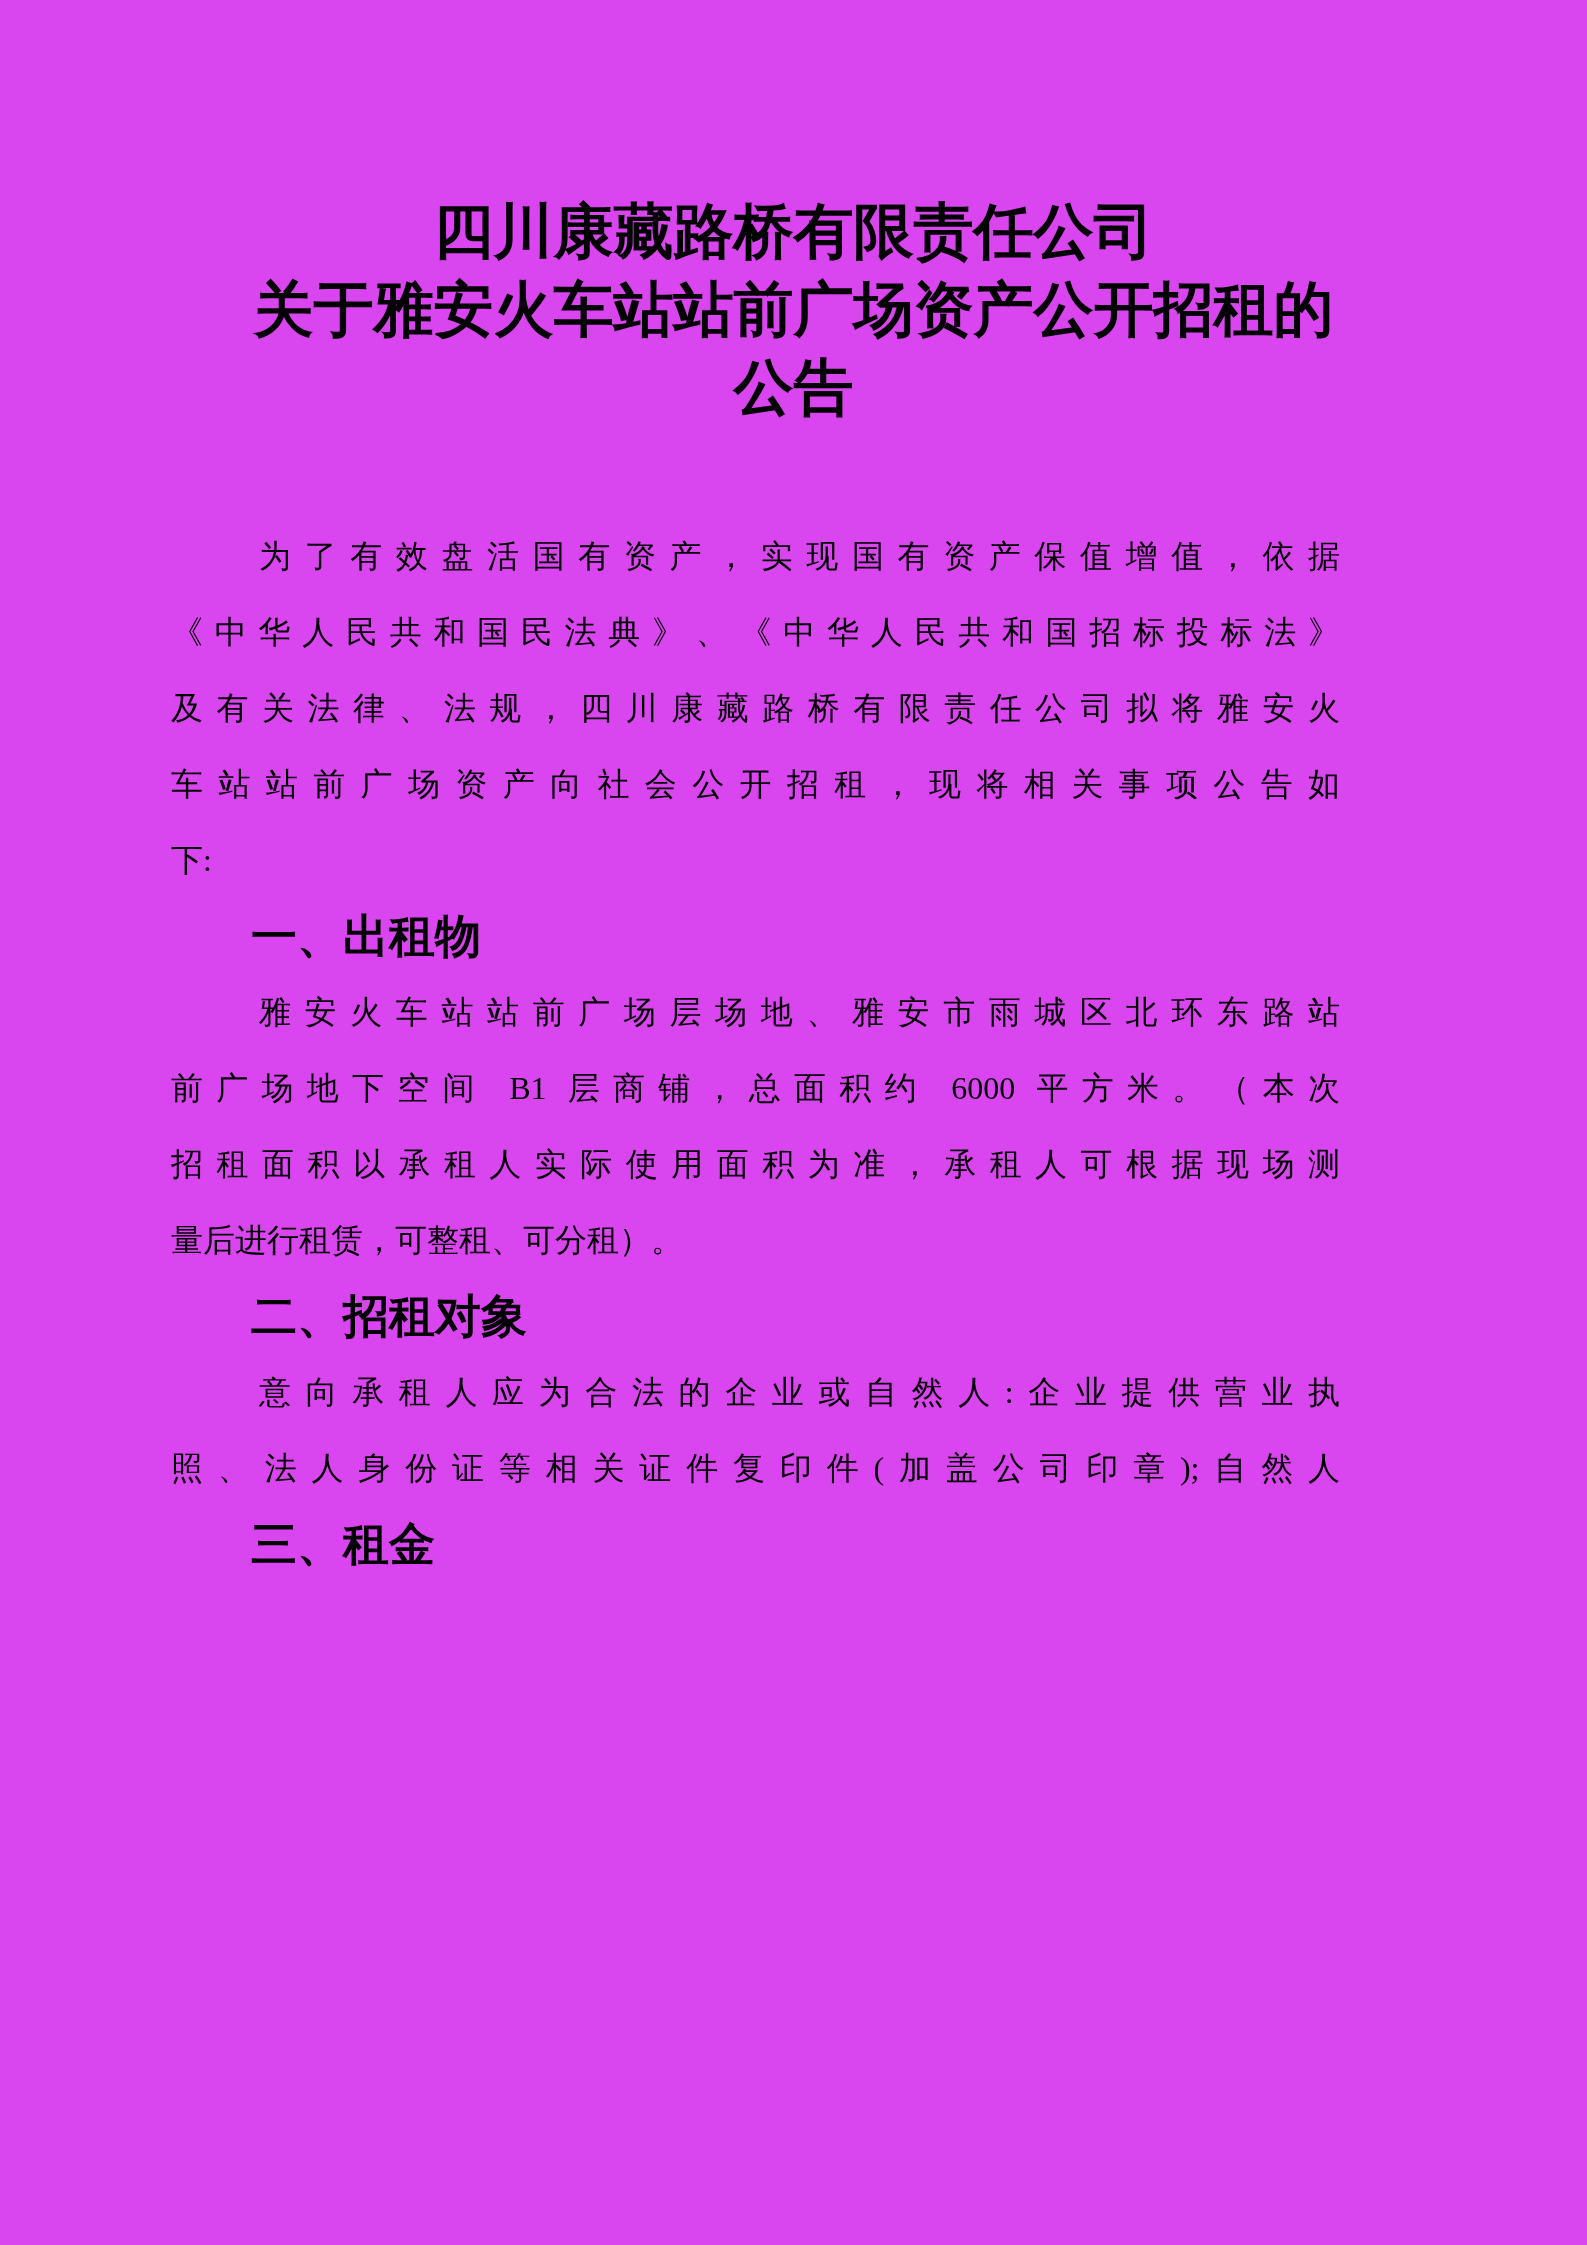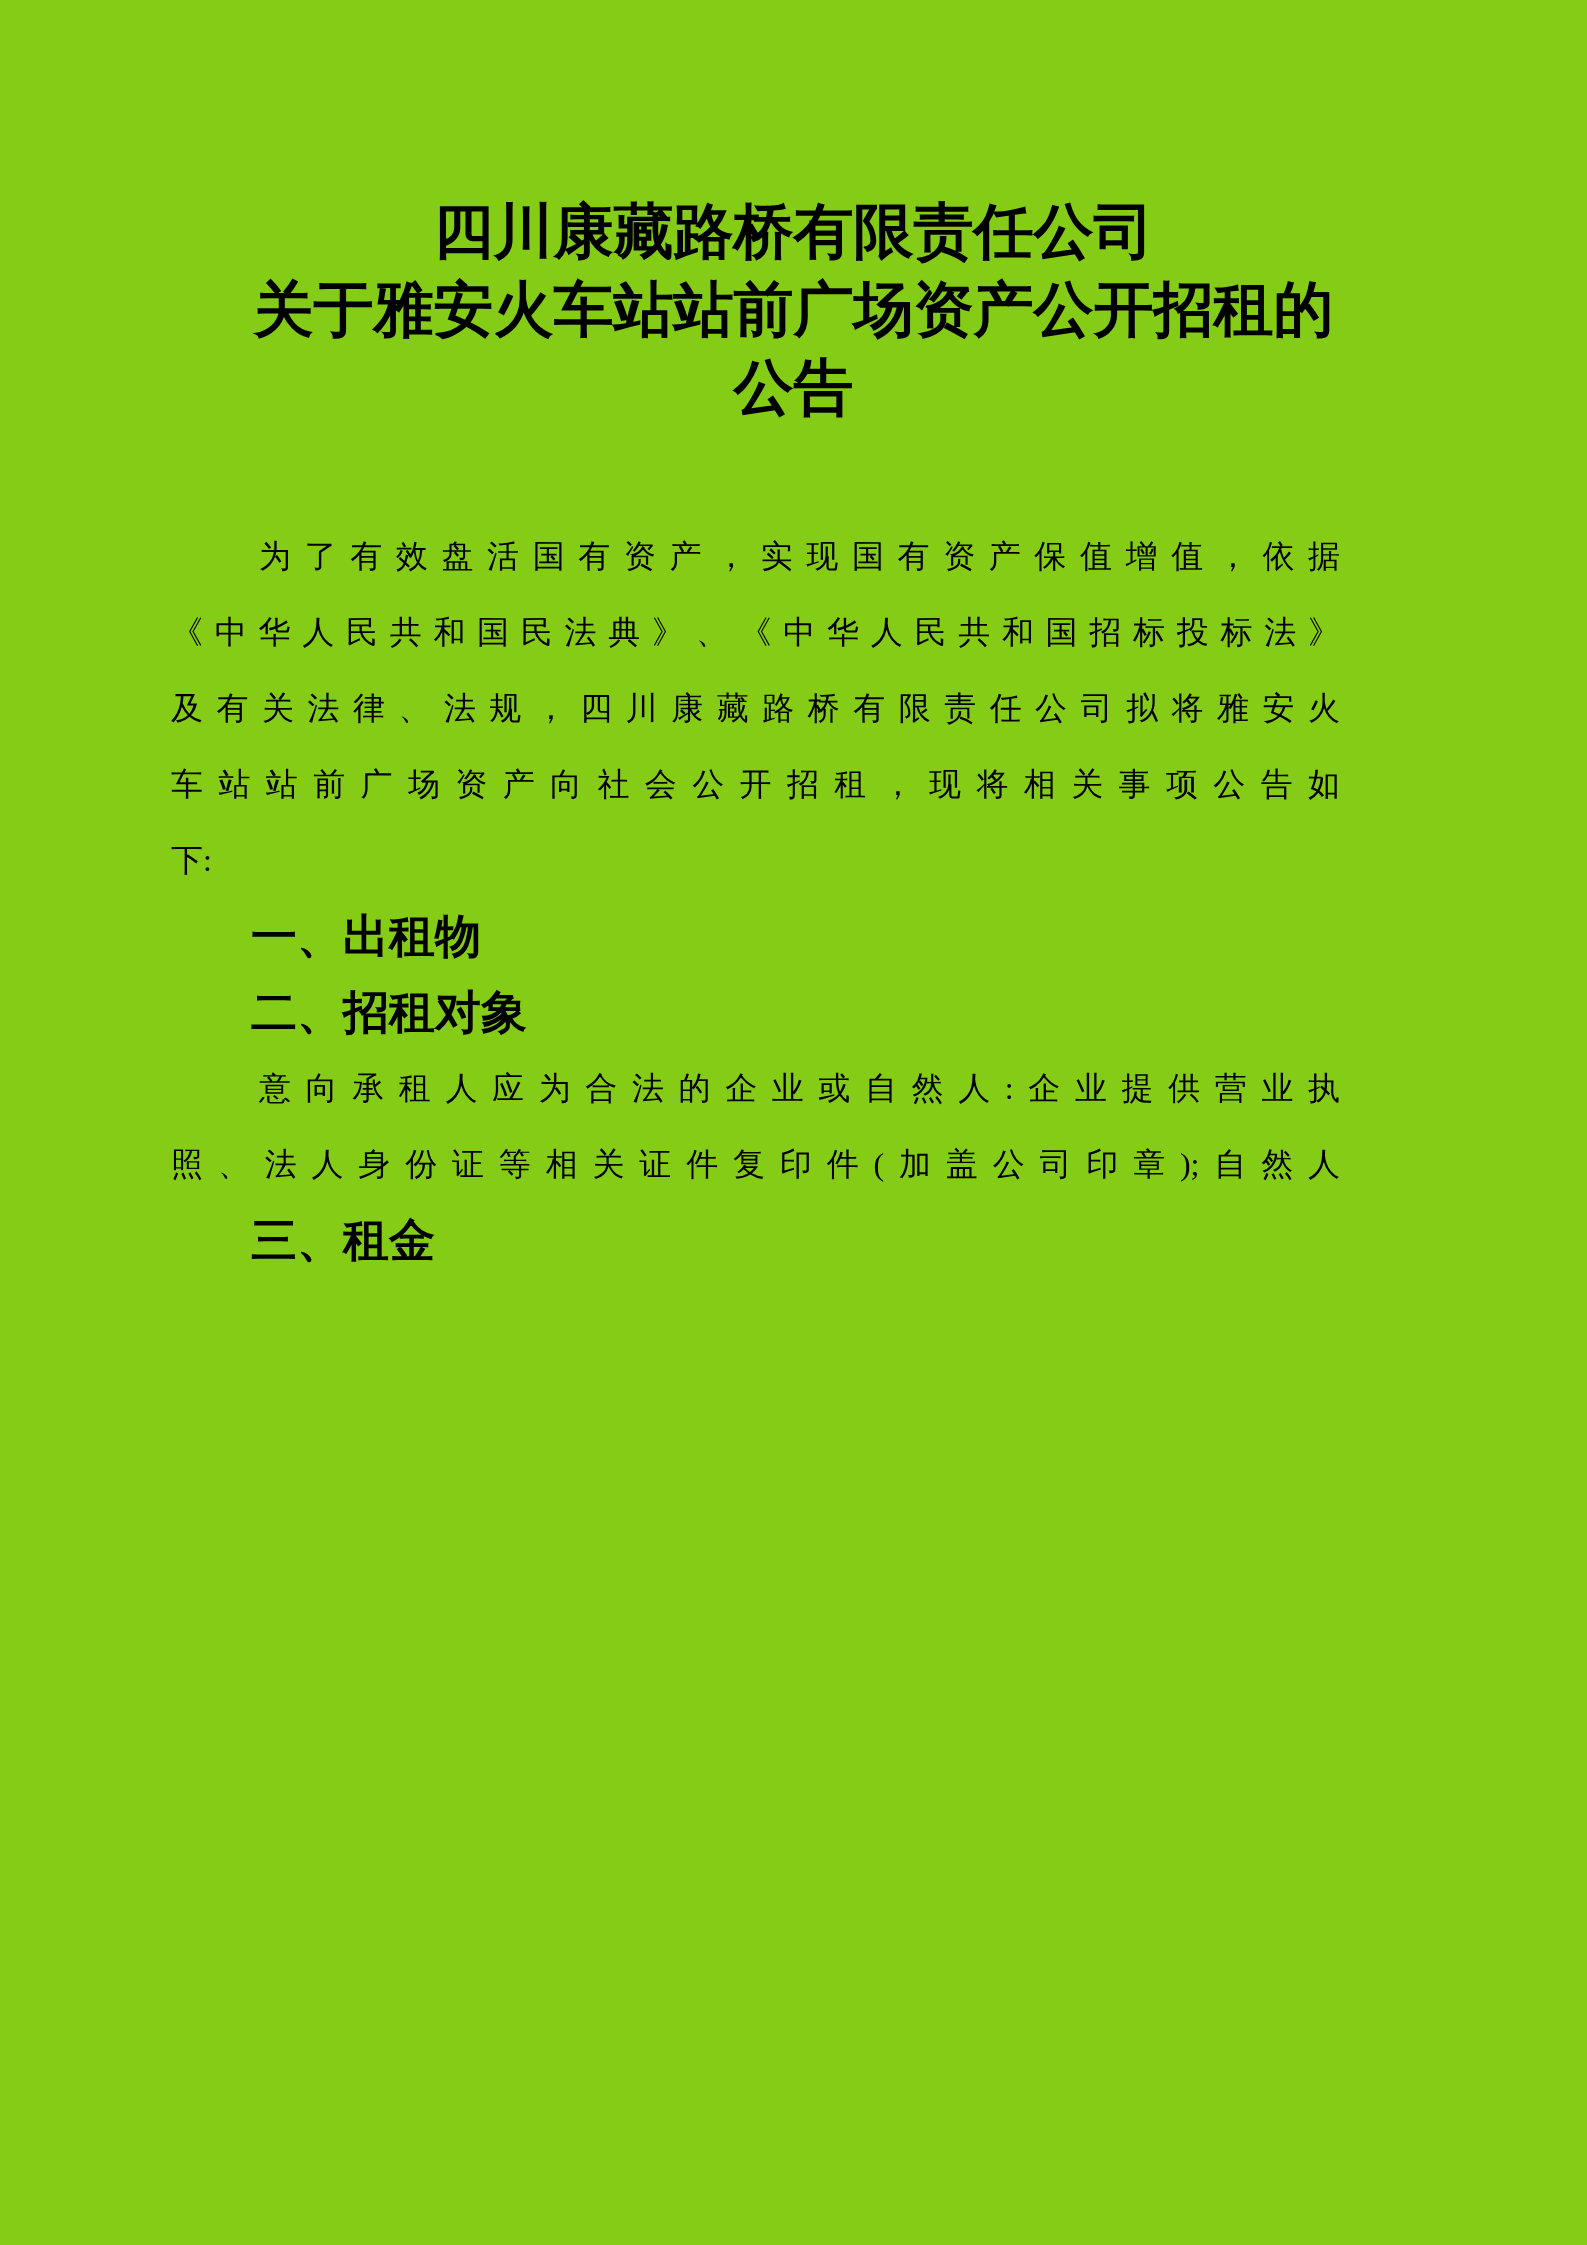--- a/index.html
+++ b/index.html
@@ -1,21 +1,21 @@
 <!DOCTYPE html>
 <html><head>
 <meta charset="utf-8">
 <style>
   * { margin: 0; padding: 0; box-sizing: border-box; }
   html, body { background: #ffffff; }
   .page {
     position: relative;
     width: 1587px;
     height: 2245px;
-    background: #84cc16;
+    background: #d946ef;
     color: #000000;
     padding: 193px 247px 0 163px;
     overflow: hidden;
   }
   .doc-title {
     margin: 0 -247px 0 -163px;
     text-align: center;
     font-family: "Liberation Serif", serif;
     font-weight: bold;
     font-size: 60px;
@@ -66,20 +66,26 @@
 
     <div>
       <div class="line just indent">为了有效盘活国有资产，实现国有资产保值增值，依据</div>
       <div class="line just">《中华人民共和国民法典》、《中华人民共和国招标投标法》</div>
       <div class="line just">及有关法律、法规，四川康藏路桥有限责任公司拟将雅安火</div>
       <div class="line just">车站站前广场资产向社会公开招租，现将相关事项公告如</div>
       <div class="line end">下:</div>
     </div>
 
     <div class="heading">一、出租物</div>
+    <div>
+      <div class="line just indent">雅安火车站站前广场层场地、雅安市雨城区北环东路站</div>
+      <div class="line just">前广场地下空间 B1 层商铺，总面积约 6000 平方米。（本次</div>
+      <div class="line just">招租面积以承租人实际使用面积为准，承租人可根据现场测</div>
+      <div class="line end">量后进行租赁，可整租、可分租）。</div>
+    </div>
 
     <div class="heading">二、招租对象</div>
     <div>
       <div class="line just indent">意向承租人应为合法的企业或自然人:企业提供营业执</div>
       <div class="line just">照、法人身份证等相关证件复印件(加盖公司印章);自然人</div>
     </div>
 
     <div class="heading">三、租金</div>
 
 

